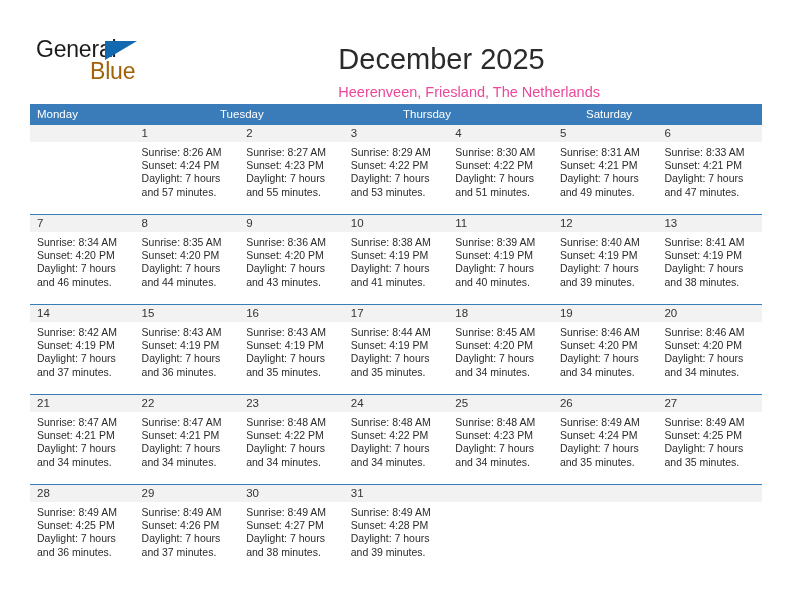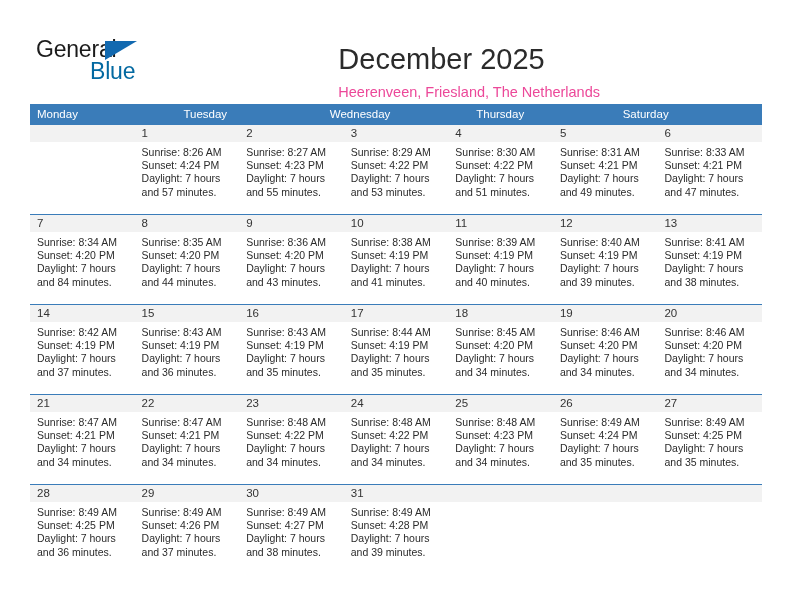--- a/index.html
+++ b/index.html
@@ -52,21 +52,21 @@
     width: 0;
     height: 0;
     border-left: 32px solid #1269b0;
     border-bottom: 19px solid transparent;
   }
   .brand-blue {
     position: absolute;
     left: 54px;
     top: 22px;
     font-size: 23px;
-    color: #0369a1;
+    color: #a16207;
     letter-spacing: -0.2px;
   }
 
   .title-wrap {
     position: absolute;
     right: 36px;
     top: 30px;
     text-align: left;
     margin-top: 12px;
   }
@@ -173,21 +173,20 @@
       <h1 class="month-title">December 2025</h1>
       <p class="location">Heerenveen, Friesland, The Netherlands</p>
     </div>
 
   </div>
 
   <div class="calendar">
     <div class="weekdays">
         <div class="weekday">Monday</div>
         <div class="weekday">Tuesday</div>
-        <div class="weekday">Wednesday</div>
         <div class="weekday">Thursday</div>
         <div class="weekday">Saturday</div>
       </div>
     <div class="weeks-container">
         <div class="week">
           <div class="daycell empty">
             <div class="daynum-band">
               <span class="daynum"></span>
             </div>
             <div class="dayinfo">
@@ -267,21 +266,21 @@
         <div class="week-spacer"></div>
         <div class="week">
           <div class="daycell">
             <div class="daynum-band">
               <span class="daynum">7</span>
             </div>
             <div class="dayinfo">
               <span>Sunrise: 8:34 AM</span>
               <span>Sunset: 4:20 PM</span>
               <span>Daylight: 7 hours</span>
-              <span>and 84 minutes.</span>
+              <span>and 46 minutes.</span>
             </div>
           </div>
           <div class="daycell">
             <div class="daynum-band">
               <span class="daynum">8</span>
             </div>
             <div class="dayinfo">
               <span>Sunrise: 8:35 AM</span>
               <span>Sunset: 4:20 PM</span>
               <span>Daylight: 7 hours</span>

